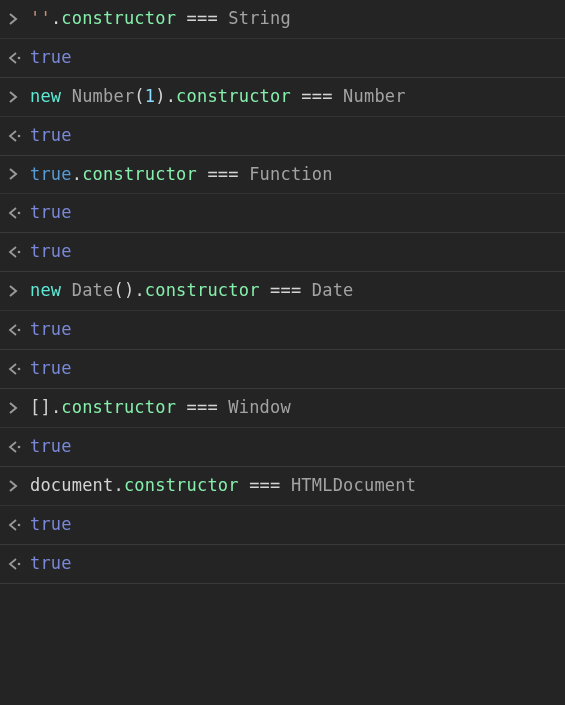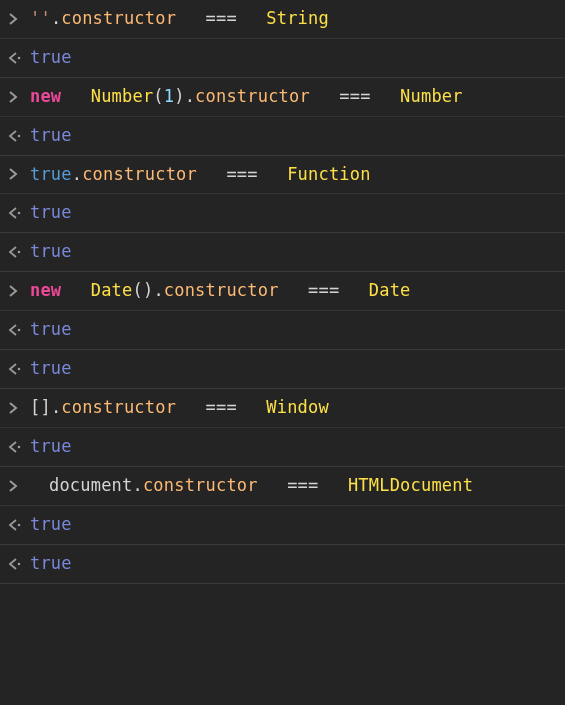--- a/index.html
+++ b/index.html
@@ -36,27 +36,27 @@
     justify-content: flex-start;
     color: #8e8e8e;
   }
   .arrow svg { display: block; }
   .code {
     flex: 1;
     white-space: pre;
     letter-spacing: 0.2px;
   }
   .tok-str   { color: #ce9178; }
-  .tok-prop  { color: #fdba74; }
+  .tok-prop  { color: #86efac; }
   .tok-op    { color: #d4d4d4; }
-  .tok-type  { color: #fde047; }
-  .tok-kw    { color: #ec4899; font-weight: bold; }
+  .tok-type  { color: #a3a3a3; }
+  .tok-kw    { color: #5eead4; }
   .tok-num   { color: #8cdcfe; }
   .tok-bool  { color: #569cd6; }
-  .tok-plain { color: #d4d4d4; margin-left: 19px; }
+  .tok-plain { color: #d4d4d4; }
   .tok-punct { color: #d4d4d4; }
   .tok-result{ color: #7a88d9; }
 </style>
 </head>
 <body>
 
 <div class="console" id="console-root">
     <div class="group">
       <div class="row input">
         <span class="arrow">

